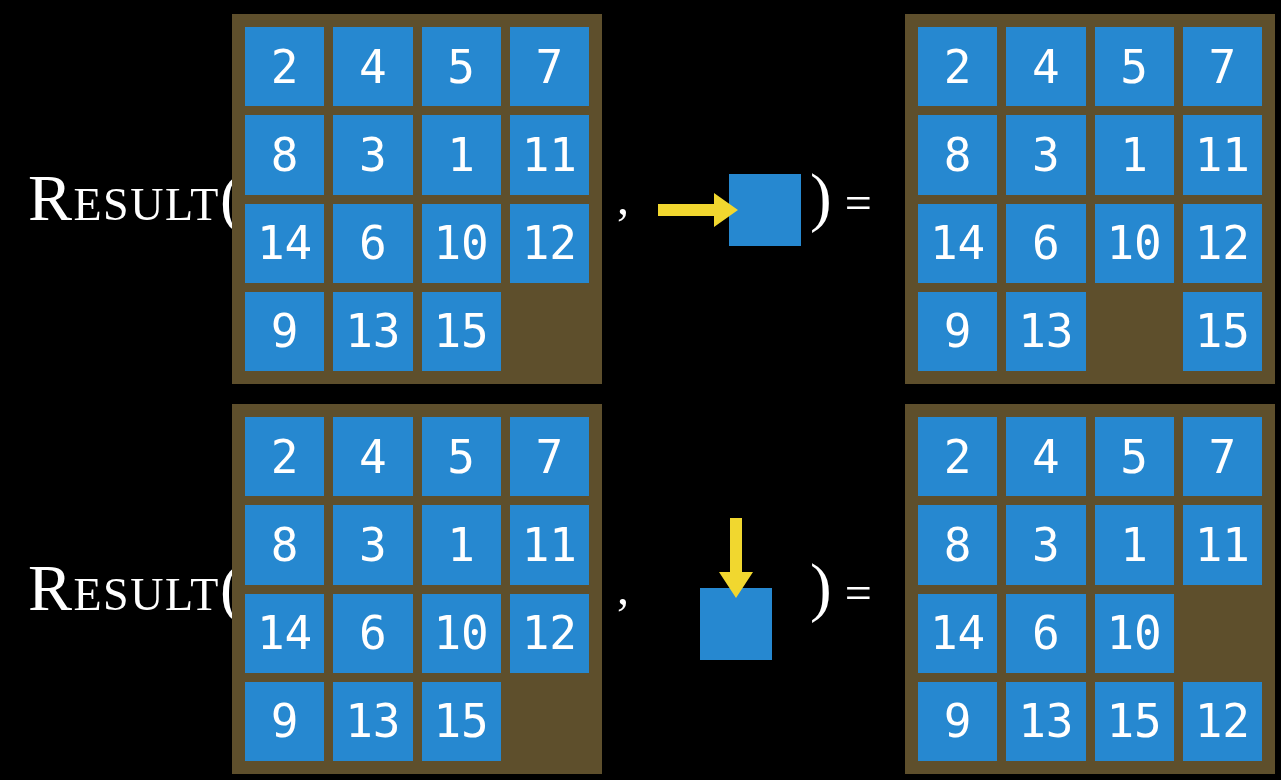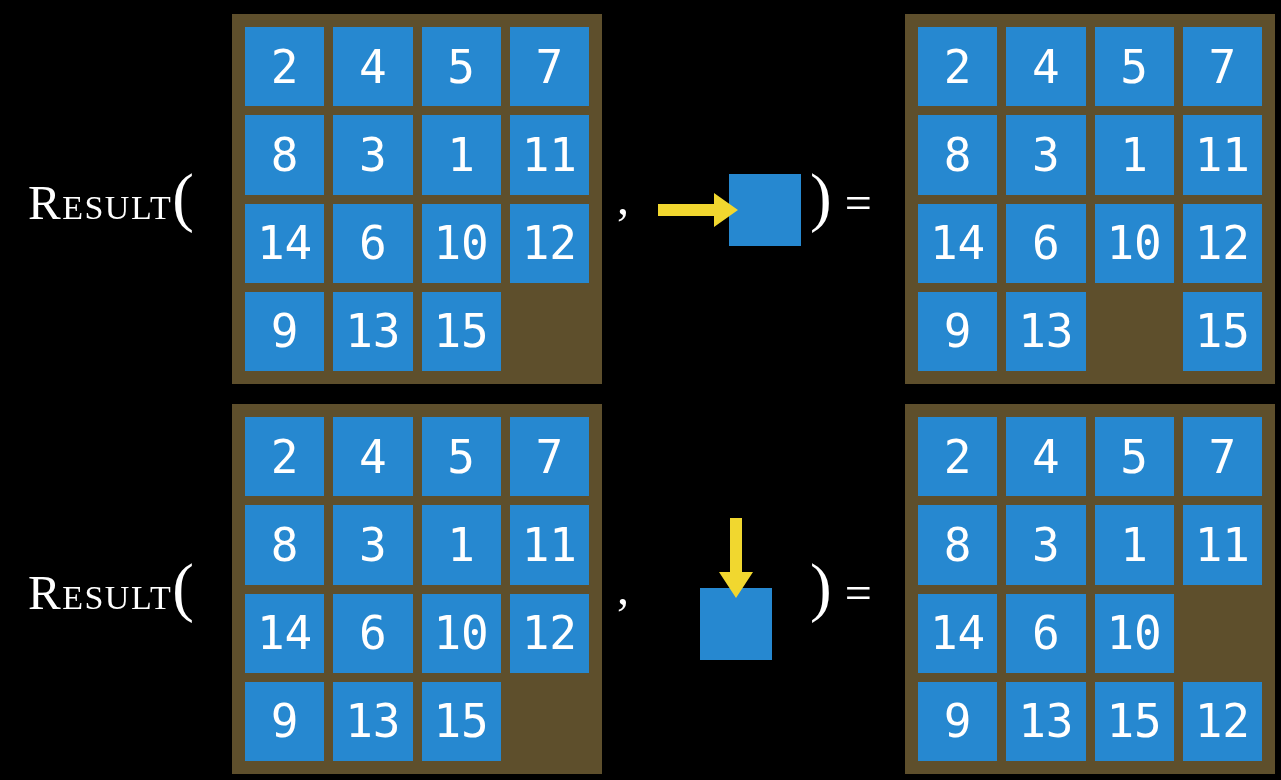--- a/index.html
+++ b/index.html
@@ -17,21 +17,21 @@
   .abs { position: absolute; }
 
   
   .fn-group {
     display: flex;
     align-items: baseline;
     color: var(--text, #fff);
     white-space: nowrap;
   }
   .fn-name {
-    font-size: 49px;
+    font-size: 66px;
     font-variant: small-caps;
     letter-spacing: 1.5px;
   }
   .paren {
     font-size: 65px;
     font-weight: 400;
   }
   .comma {
     color: var(--text, #fff);
     font-size: 48px;

